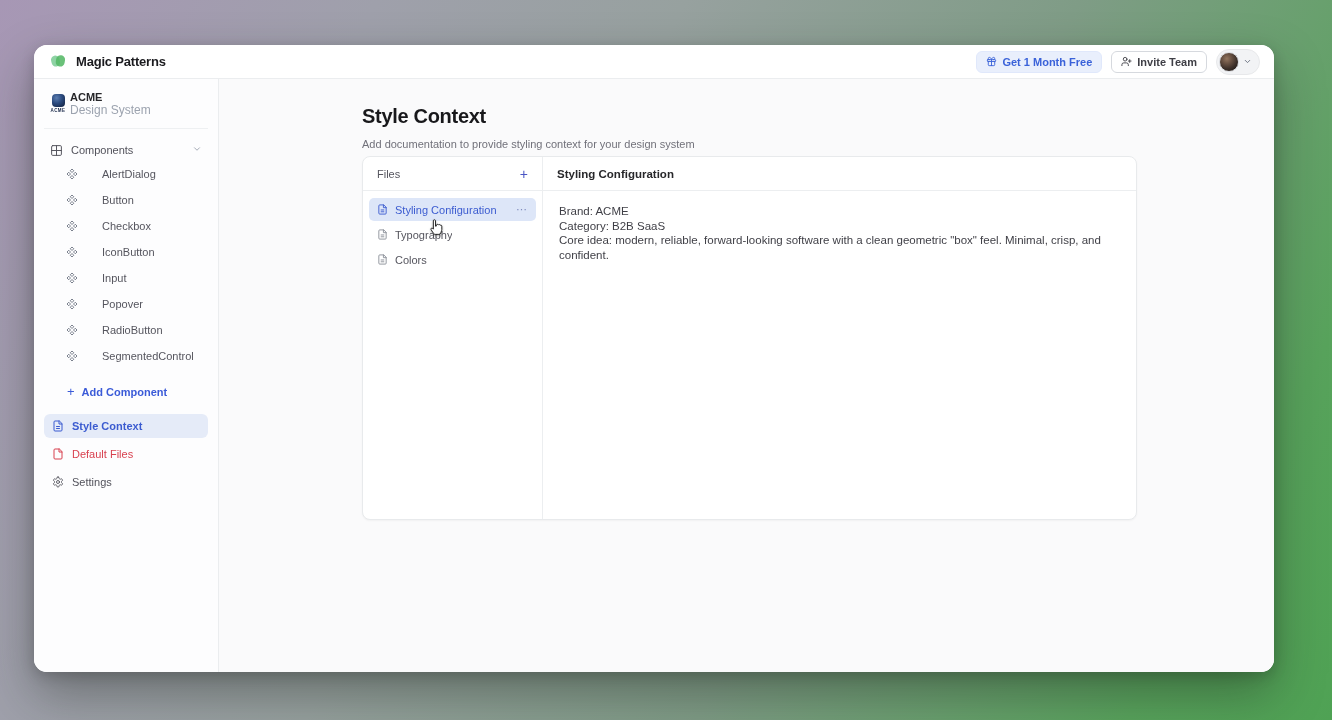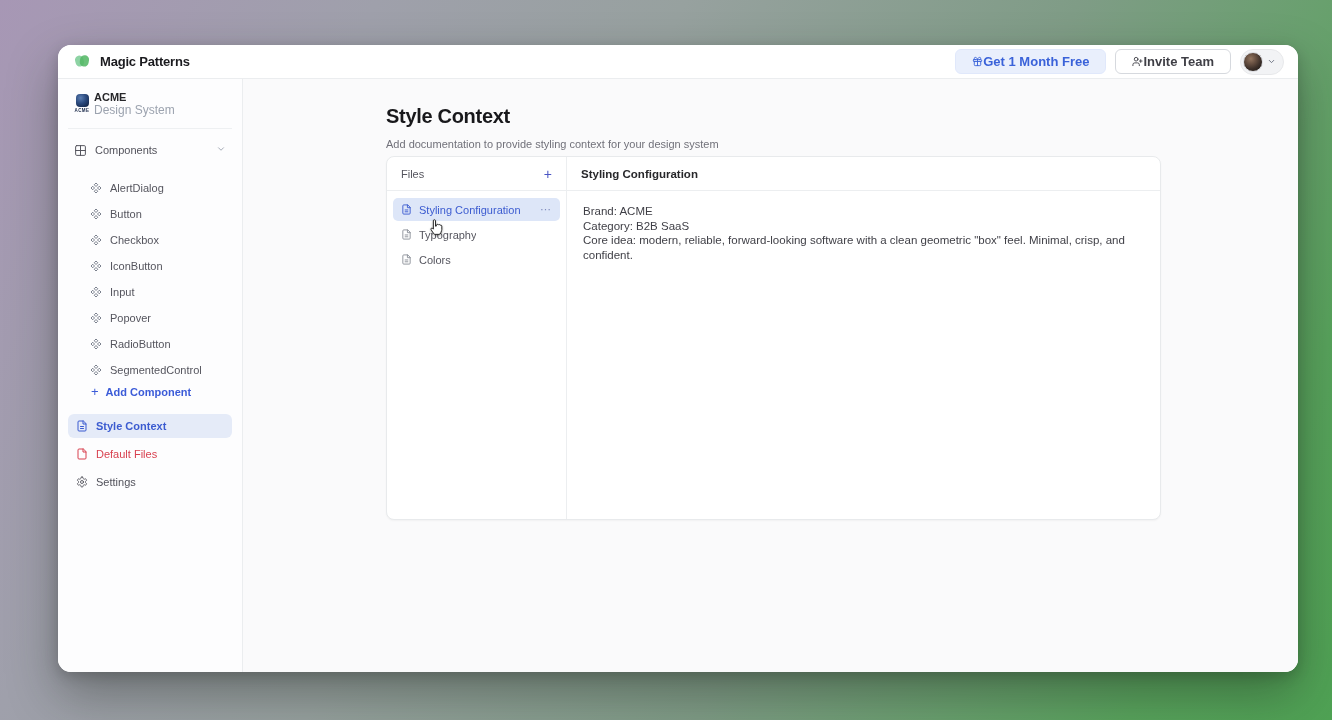--- a/index.html
+++ b/index.html
@@ -5,35 +5,35 @@
   * { margin:0; padding:0; box-sizing:border-box; }
   html,body { width:1332px; height:720px; overflow:hidden; }
   body {
     font-family:"Liberation Sans", sans-serif;
     background: linear-gradient(118deg, #a797b5 0%, #9fa0ab 22%, #97a19f 40%, #7f9c86 63%, #58a35c 88%, #4fa254 100%);
     position:relative;
     -webkit-font-smoothing:antialiased;
   }
 
   .window {
-    position:absolute; left:58px; top:45px; width:1240px; height:627px;
+    position:absolute; left:34px; top:45px; width:1240px; height:627px;
     background:#ffffff; border-radius:13px; overflow:hidden;
     box-shadow: 0 22px 50px rgba(25,32,27,.38), 0 4px 14px rgba(0,0,0,.18);
     display:flex; flex-direction:column;
   }
 
   
   .topbar {
     flex:0 0 34px; display:flex; align-items:center; justify-content:space-between;
     padding:0 14px; border-bottom:1px solid #ebedef; background:#fff;
   }
   .brand { display:flex; align-items:center; gap:7px; }
   .brand-name { font-size:13px; font-weight:bold; color:#1b1b1f; letter-spacing:-.2px; }
   .topbar-right { display:flex; align-items:center; gap:9px; }
-  .btn { display:flex; align-items:center; font-size:13px; border-radius:6px; padding:4px 16px; cursor:pointer; white-space:nowrap; }
+  .btn { display:flex; align-items:center; gap:5px; font-size:11px; border-radius:6px; padding:4px 9px; cursor:pointer; white-space:nowrap; }
   .btn-free { background:#e9effc; color:#3a62d9; border:1px solid #e0e8fb; font-weight:bold; }
   .btn-invite { background:#fff; color:#3f3f46; border:1px solid #d6d9de; font-weight:bold; }
   .avatar-wrap { display:flex; align-items:center; gap:4px; background:#f2f3f5; border:1px solid #e7e8ea; border-radius:999px; padding:2px 7px 2px 2px; cursor:pointer; }
   .avatar {
     width:20px; height:20px; border-radius:50%;
     background: radial-gradient(circle at 38% 32%, #93765f 0%, #6b5344 28%, #3a2e28 62%, #191512 100%);
     border:1px solid #d9dbdf;
   }
 
   .body-row { flex:1; display:flex; min-height:0; }
@@ -51,21 +51,21 @@
   }
   .acme-logo-text { font-size:4.5px; font-weight:bold; color:#1b2a4a; letter-spacing:.4px; margin-top:1px; }
   .ws-name { font-size:11px; font-weight:bold; color:#27272a; line-height:13px; }
   .ws-sub { font-size:12px; color:#9ca3af; line-height:12px; }
   .side-divider { border:none; border-top:1px solid #eef0f2; margin:12px 0 10px 0; }
 
   .components-header { display:flex; align-items:flex-start; gap:8px; color:#52525b; padding:5px 6px; cursor:pointer; border-radius:6px; }
   .components-header .chev { margin-left:auto; color:#9ca3af; }
 
   .component-list { margin-top:6px; }
-  .component-item { display:flex; align-items:flex-end; gap:8px; color:#55555e; height:26px; padding-left:22px; border-radius:6px; cursor:pointer; }
+  .component-item { display:flex; align-items:flex-start; gap:24px; color:#55555e; height:26px; padding-left:22px; border-radius:6px; cursor:pointer; }
   .component-item svg { color:#6b7280; }
 
   .add-component { display:flex; align-items:center; gap:7px; color:#3b5bd8; height:28px; padding-left:23px; cursor:pointer; margin-top:2px; font-weight:bold;}
   .add-component .plus { font-size:13px; font-weight:normal; line-height:10px; }
 
   .side-nav { margin-top:8px; display:flex; flex-direction:column; gap:4px; }
   .nav-row { display:flex; align-items:center; gap:8px; height:24px; padding:0 8px; border-radius:6px; color:#52525b; cursor:pointer; }
   .nav-row.active { background:#e5ebf8; color:#3b5bd0; font-weight:bold; }
   .nav-row.active svg { color:#3b5bd0; }
   .nav-row.danger { color:#d8404f; }

